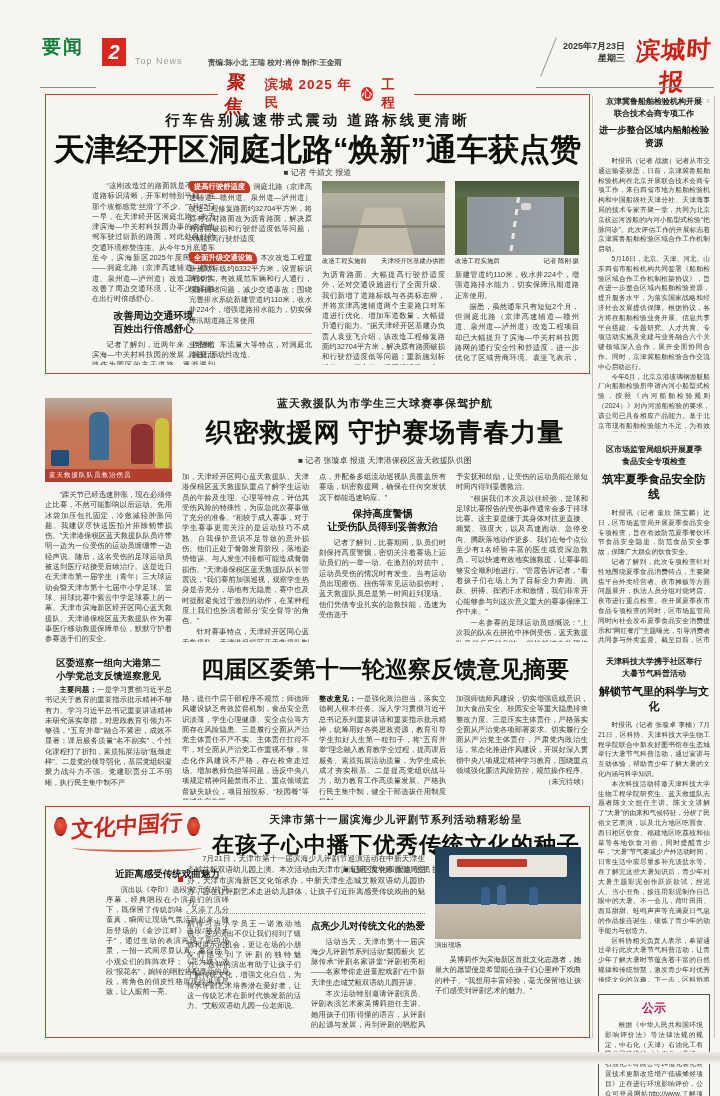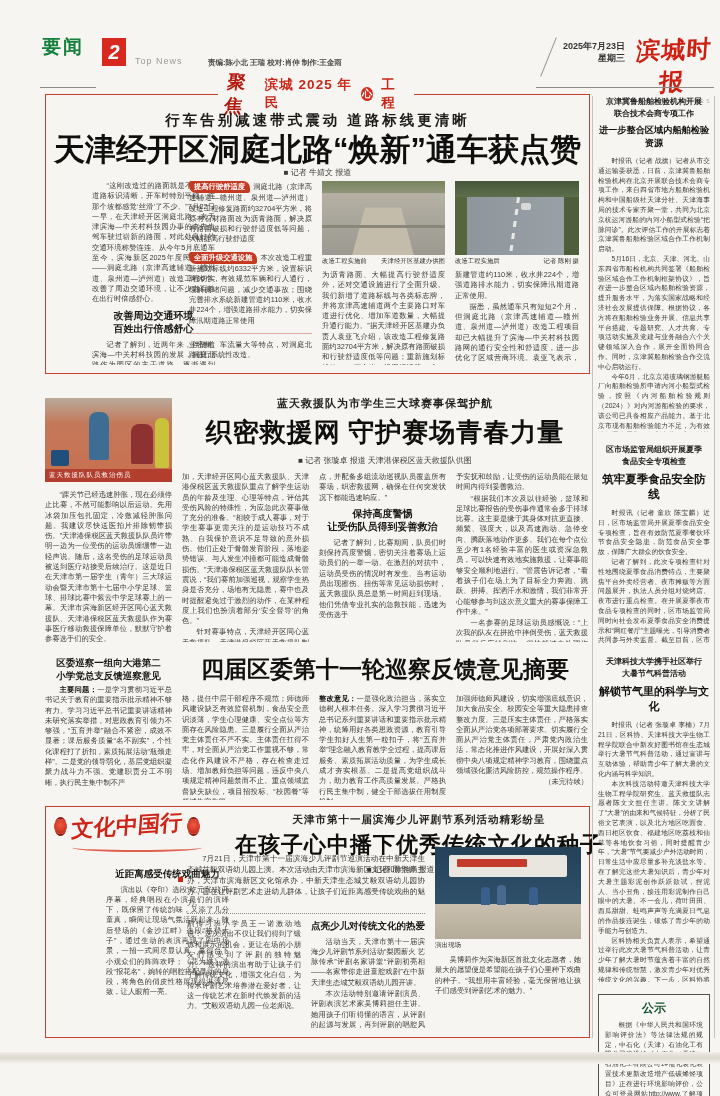--- a/index.html
+++ b/index.html
@@ -71,21 +71,21 @@
   .banner-swirl{width:130px;height:7px;border-bottom:2px solid #e0604f;border-radius:50%;}
   .cult-headline{font-size:22px;font-weight:900;color:#0f0f0e;text-align:center;letter-spacing:1px;}
   .intro-block{border-bottom:1px dotted #8f8d89;padding-bottom:4px;}
   .red-bullet{width:5px;height:5px;background:#c8281a;}
   
   .vline{width:1px;background:#c6c2ba;}
   .sb-kicker{font-size:8px;font-weight:bold;text-align:center;line-height:11.5px;color:#242322;}
   .sb-title{font-weight:900;text-align:center;color:#121110;letter-spacing:0px;}
   .sb-p{font-size:6.7px;line-height:9.8px;text-align:justify;text-indent:2em;color:#3a3937;margin:0;}
   .notice-box{border:1px solid #55534f;background:#f9f7f3;padding:5px 6px;}
-  .notice-title{font-size:12px;font-weight:900;text-align:center;color:#14532d;margin-bottom:3px;}
+  .notice-title{font-size:12px;font-weight:900;text-align:center;color:#be185d;margin-bottom:3px;}
   .footer-strip{background:linear-gradient(180deg,#efece6,#dcd8d0,#f7f5f1);}
 </style>
 </head>
 <body>
 
 <div class="abs" style="left:0;top:0;width:720px;height:1096px;">
 
   <div class="abs" style="left:0;top:28px;width:720px;height:60px;">
     <div class="abs m-label" style="left:42px;top:6px;">要闻</div>
     <div class="abs m-pagebox" style="left:102px;top:10px;">2</div>
@@ -228,21 +228,21 @@
 
   <div class="abs cult-box" style="left:45px;top:806px;width:543px;height:230px;">
     <div class="abs" style="left:8px;top:4px;width:170px;height:50px;">
       <div style="display:flex;align-items:center;gap:5px;">
         <div class="lantern"></div>
         <div class="banner-script">文化中国行</div>
         <div class="lantern"></div>
       </div>
       <div class="banner-swirl" style="margin:2px 0 0 18px;"></div>
     </div>
-    <div class="abs" style="left:160px;top:6px;width:380px;margin-left:23px;">
+    <div class="abs" style="left:160px;top:6px;width:380px;">
       <div class="sec-kicker" style="font-size:10.5px;">天津市第十一届滨海少儿评剧节系列活动精彩纷呈</div>
       <div class="cult-headline serif" style="margin-top:3px;">在孩子心中播下优秀传统文化的种子</div>
       <div class="byline" style="margin-top:4px;">■ 记者 周华婷 报道  张鹏 摄影</div>
     </div>
 
     <div class="col" style="left:20px;top:60px;width:123px;height:164px;margin-left:40px;">
       <div class="sub" style="font-size:9.5px;margin-top:0;">近距离感受传统戏曲魅力</div>
       <p class="p">演出以《夺印》选段“吃元宵”拉开序幕，经典唱段在小演员们的演绎下，既保留了传统韵味，又添了几分童真，瞬间让现场气氛活跃起来；随后登场的《金沙江畔》选段“格登太子”，通过生动的表演再现了剧中场景，一招一式间尽显认真，赢得台下小观众们的阵阵欢呼；《花为媒》选段“报花名”，婉转的唱腔搭配灵动的身段，将角色的俏皮性格展现得淋漓尽致，让人眼前一亮。</p>
     </div>
 

